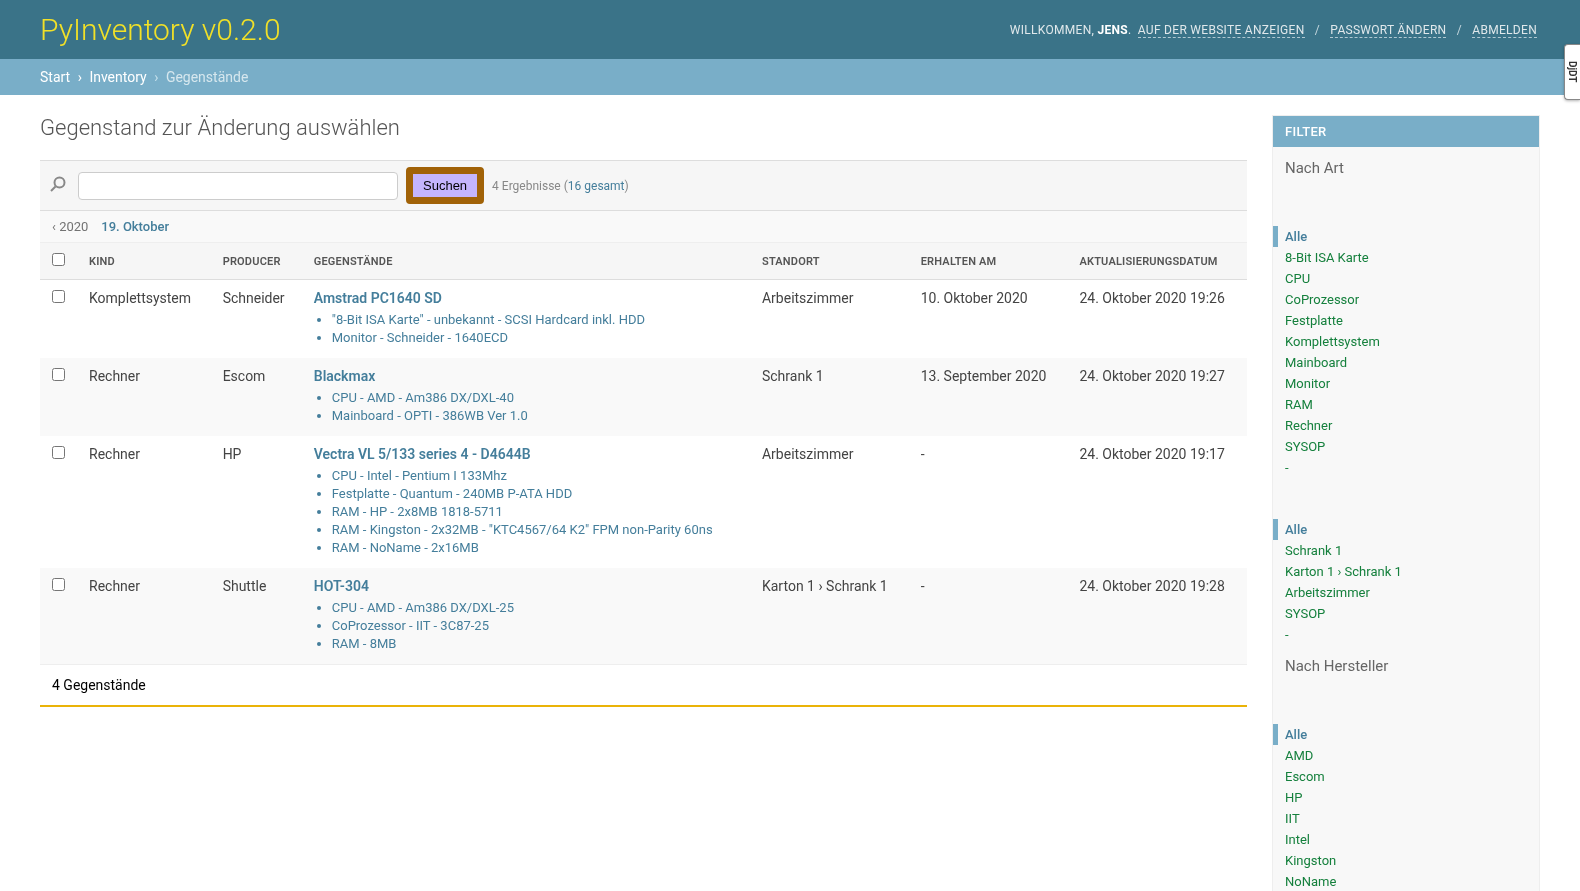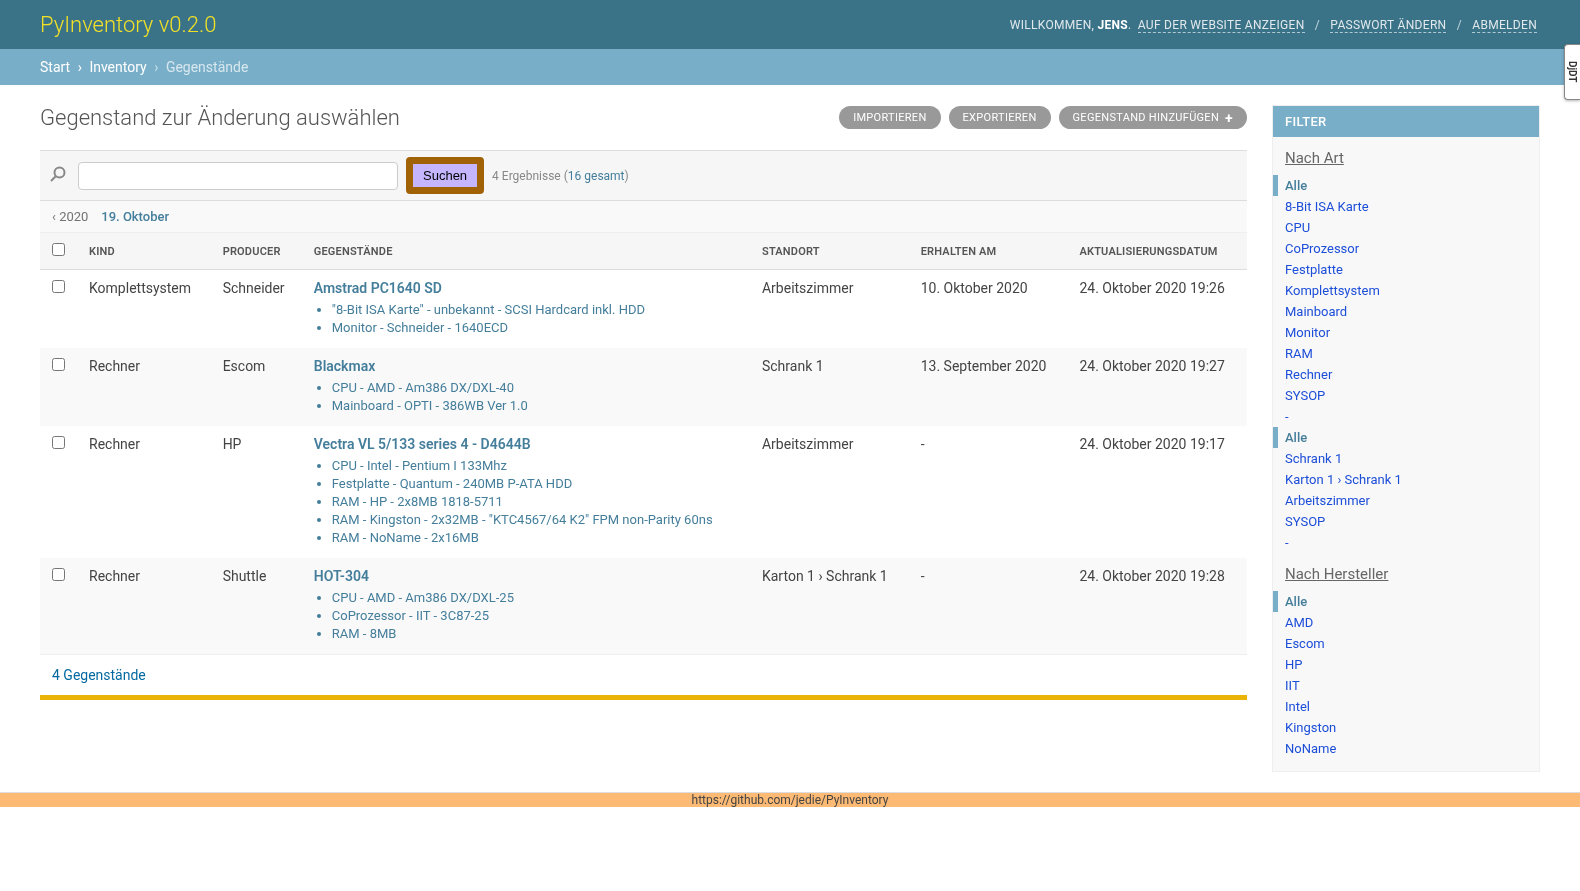--- a/index.html
+++ b/index.html
@@ -15,21 +15,21 @@
   .header {
     background: #3a7388;
     color: #fff;
     padding: 12px 40px;
     display: flex;
     justify-content: space-between;
     align-items: center;
   }
   .branding {
     color: #f2e127;
-    font-size: 22px;
+    font-size: 30px;
     font-weight: 300;
   }
   .user-tools {
     font-size: 12px;
     color: #e0e8eb;
     letter-spacing: 0.3px;
   }
   .user-tools a {
     color: #e0e8eb;
     border-bottom: 1px dashed #b0c9d2;
@@ -176,23 +176,23 @@
   .cb-col { width: 34px; }
   .item-link { color: #447e9b; font-weight: 600; }
   .sublist { margin: 6px 0 0 18px; padding:0;}
   .sublist li { font-size: 13px; margin: 3px 0;}
   .sublist li::marker { color: #447e9b; }
   .sublist a { color: #447e9b; }
 
   .paginator {
     padding: 12px;
     font-size: 14px;
-    color: #0369a1;
+    color: #000000;
     border-top: 1px solid #eee;
-    border-bottom: 5px solid #eab308;
+    border-bottom: 2px solid #eab308;
   }
 
   
   .filter-box {
     background: #f8f8f8;
     border: 1px solid #eee;
     padding-bottom: 12px;
   }
   .filter-title {
     background: #79aec8;
@@ -200,30 +200,29 @@
     padding: 8px 12px;
     font-size: 13px;
     font-weight: 500;
     letter-spacing: 0.3px;
   }
   .filter-group h3 {
     font-size: 15px;
     font-weight: 400;
     color: #666;
     padding: 12px 12px 8px;
-    text-decoration: underline;
-  }
-  .filter-group ul { list-style: none; }
+  }
+  .filter-group ul { list-style: none; margin-top: 41px; }
   .filter-group li { padding: 3px 12px; font-size: 13px; }
   .filter-group li.selected {
     border-left: 5px solid #79aec8;
     padding-left: 7px;
   }
   .filter-group li.selected a { color: #447e9b; font-weight: 500; }
-  .filter-group li a { color: #1d4ed8; }
+  .filter-group li a { color: #15803d; }
 
   
   .footer {
     text-align: center;
     font-size: 12px;
     color: #444;
     background: #fdba74;
     border-top: 1px solid #ddd;
     position: relative;
   }
@@ -271,28 +270,20 @@
   <span class="chevron">›</span>
   <a>Inventory</a>
   <span class="chevron" style="color:#c4e0ec;">›</span>
   <span class="current">Gegenstände</span>
 </div>
 
 <div class="content">
   <div class="main">
     <div class="object-tools-row">
       <h1 class="page-title">Gegenstand zur Änderung auswählen</h1>
-      <div class="object-tools">
-        <a>IMPORTIEREN</a>
-        <a>EXPORTIEREN</a>
-        <a>
-          <span>GEGENSTAND HINZUFÜGEN</span>
-          <span class="plus-icon">+</span>
-        </a>
-      </div>
     </div>
 
     <div class="toolbar">
       <span class="search-icon">
         <svg width="16" height="16" viewBox="0 0 16 16" fill="none">
           <circle cx="6.5" cy="6.5" r="5" stroke="#888" stroke-width="2"></circle>
           <line x1="10.5" y1="10.5" x2="15" y2="15" stroke="#888" stroke-width="2"></line>
         </svg>
       </span>
       <input class="search-input" type="text" style="">

